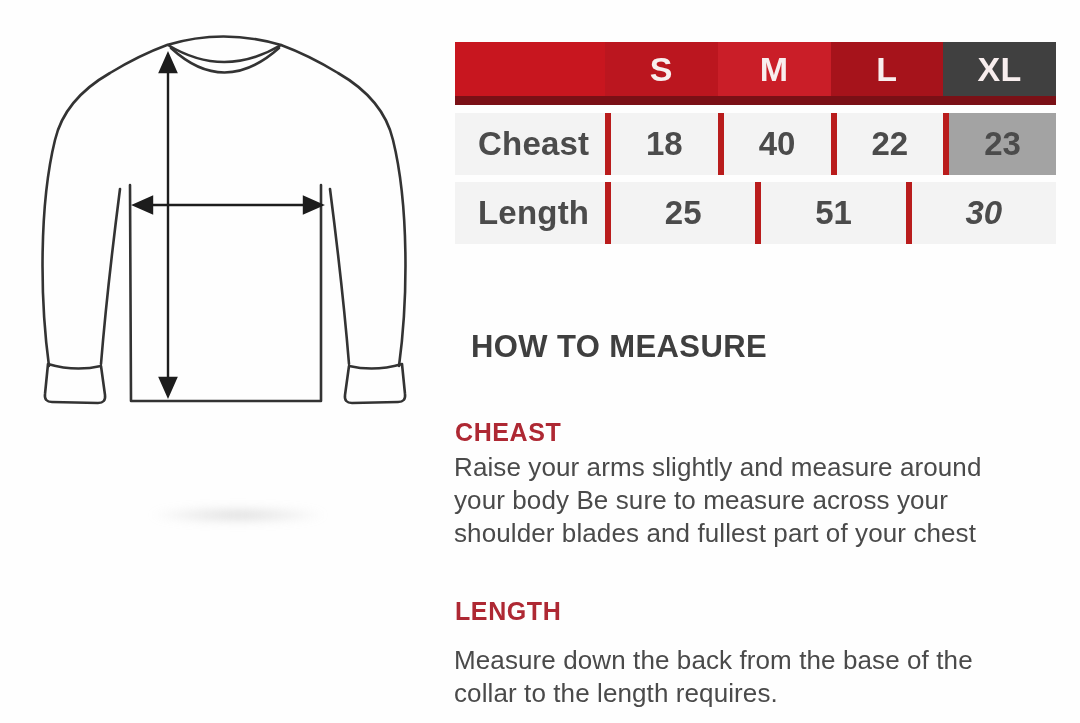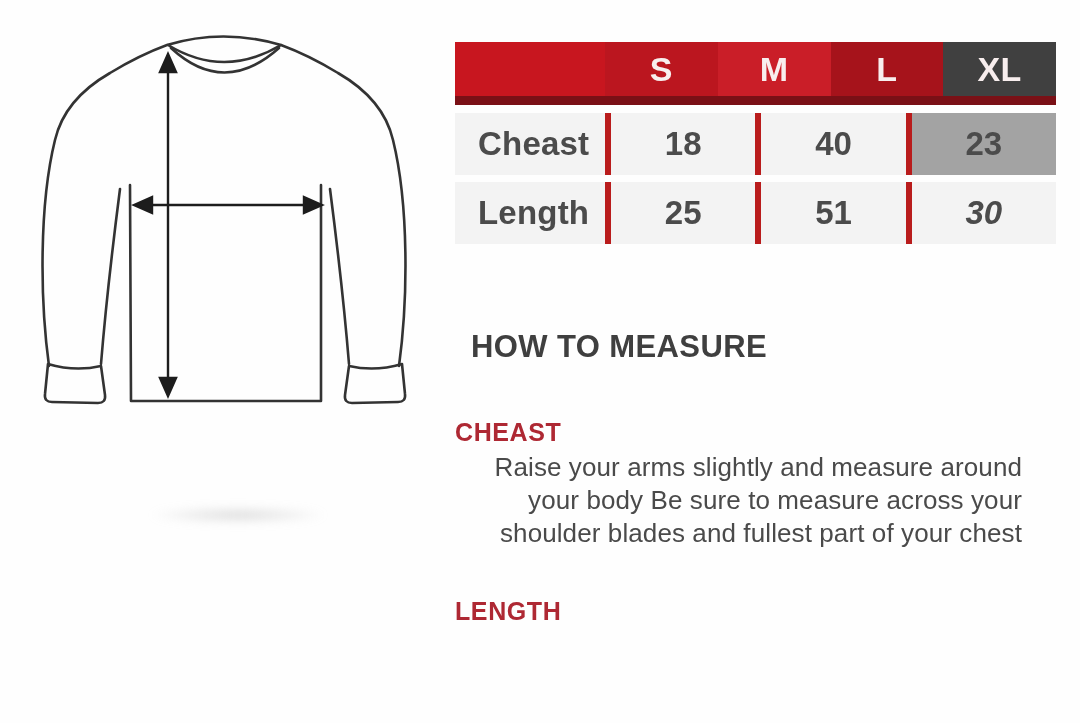--- a/index.html
+++ b/index.html
@@ -43,21 +43,21 @@
   .sec-heading{
     position:absolute;left:455px;margin:0;
     font-size:25px;font-weight:700;color:#ae2833;letter-spacing:.6px;
   }
   .sec-heading.chest{top:418px;}
   .sec-heading.length{top:597px;}
   .sec-body{
     position:absolute;left:454px;margin:0;width:568px;
     font-size:26px;line-height:33px;color:#4a4a4a;font-weight:400;letter-spacing:.1px;
   }
-  .sec-body.chest{top:451px;text-align:right;}
+  .sec-body.chest{top:451px;}
   .sec-body.length{top:644px;}
 </style>
 </head>
 <body>
 
 <div class="stage">
 
   <div class="diagram-wrap">
     <svg width="450" height="470" viewBox="0 0 450 470">
       <g fill="none" stroke="#333333" stroke-width="2.6" stroke-linecap="round" stroke-linejoin="round">
@@ -112,31 +112,33 @@
       <div class="th" style="background-color: rgb(187, 22, 31);">S</div>
       <div class="th" style="background-color: rgb(202, 30, 40);">M</div>
       <div class="th" style="background-color: rgb(166, 19, 27);">L</div>
       <div class="th" style="background-color: #404040;">XL</div>
     </div>
 
     <div class="trow first">
       <div class="td label" style="background-color: rgb(243, 243, 243);">Cheast</div>
       <div class="td" style="background-color: rgb(243, 243, 243);">18</div>
       <div class="td" style="background-color: rgb(243, 243, 243);">40</div>
+      <div class="td" style="background-color: rgb(243, 243, 243);">22</div>
       <div class="td" style="background-color: #a3a3a3;">23</div>
     </div>
 
     <div class="trow second">
       <div class="td label" style="background-color: rgb(243, 243, 243);">Length</div>
       <div class="td" style="background-color: rgb(243, 243, 243);">25</div>
       <div class="td" style="background-color: rgb(243, 243, 243);">51</div>
       <div class="td" style="background-color: rgb(243, 243, 243); font-style: italic;">30</div>
     </div>
   </div>
 
   <h1 class="htm-title">HOW TO MEASURE</h1>
 
   <h2 class="sec-heading chest" style="color: rgb(174, 40, 51);">CHEAST</h2>
   <p class="sec-body chest">Raise your arms slightly and measure around your body Be sure to measure across your shoulder blades and fullest part of your chest</p>
 
   <h2 class="sec-heading length" style="color: rgb(174, 40, 51);">LENGTH</h2>
+  <p class="sec-body length">Measure down the back from the base of the collar to the length requires.</p>
 
 </div>
 
 </body></html>

